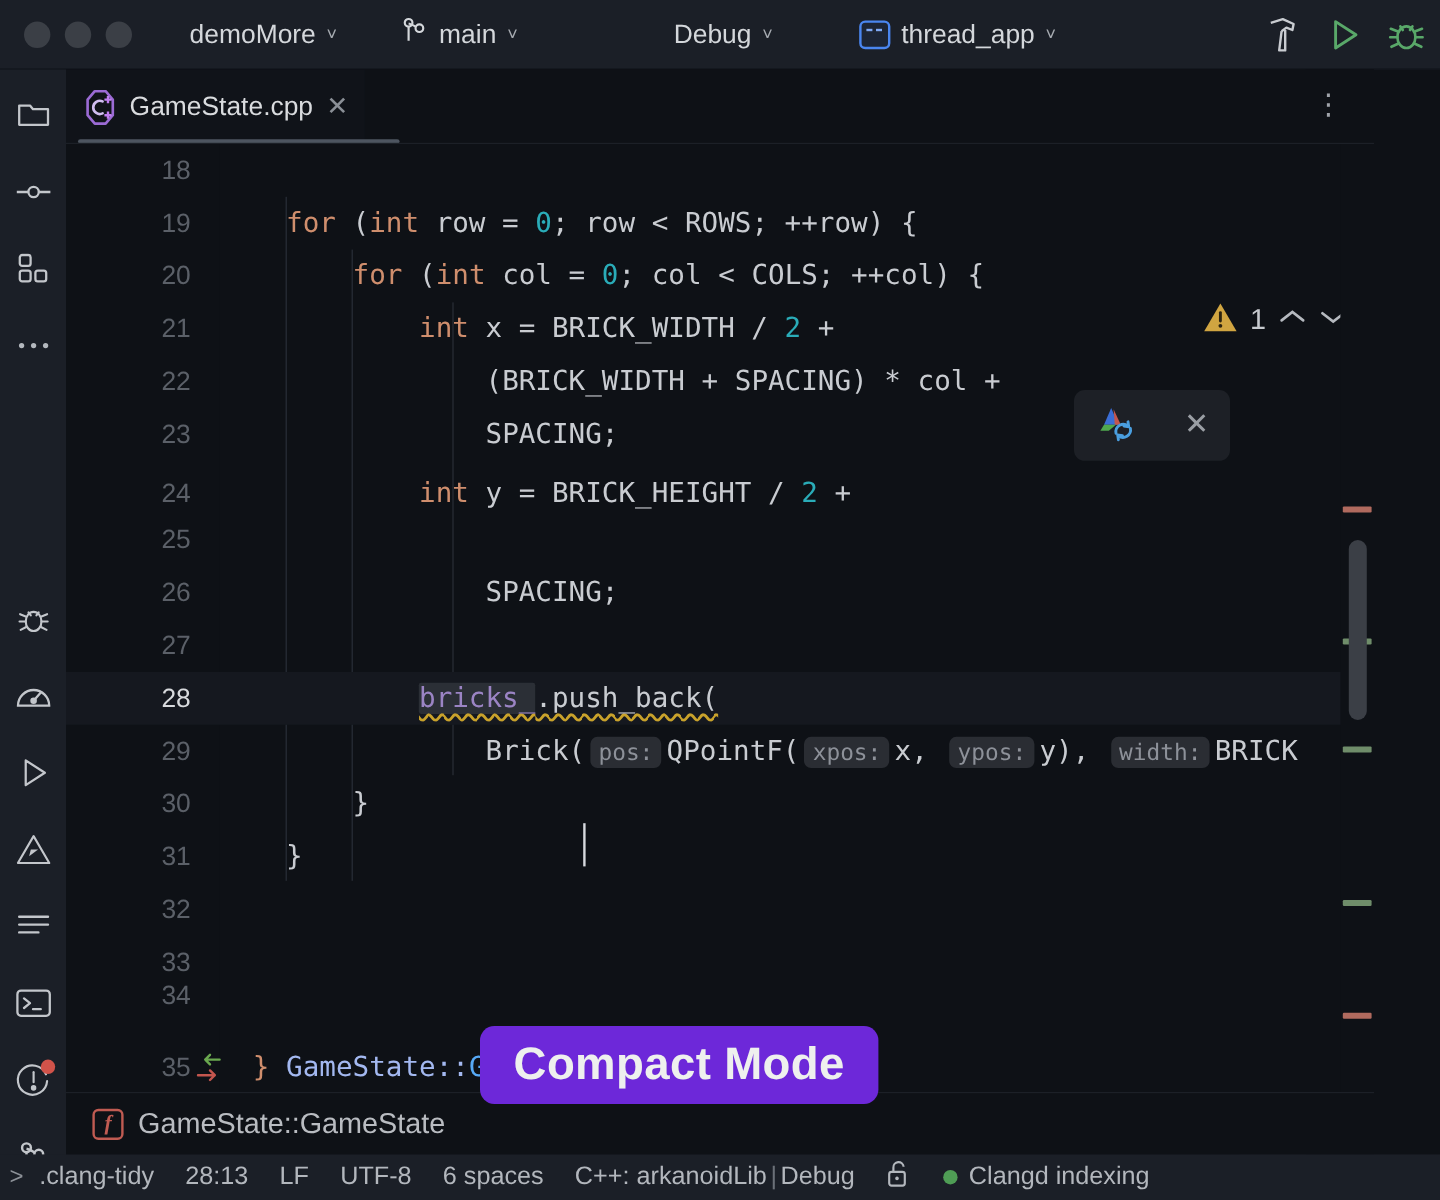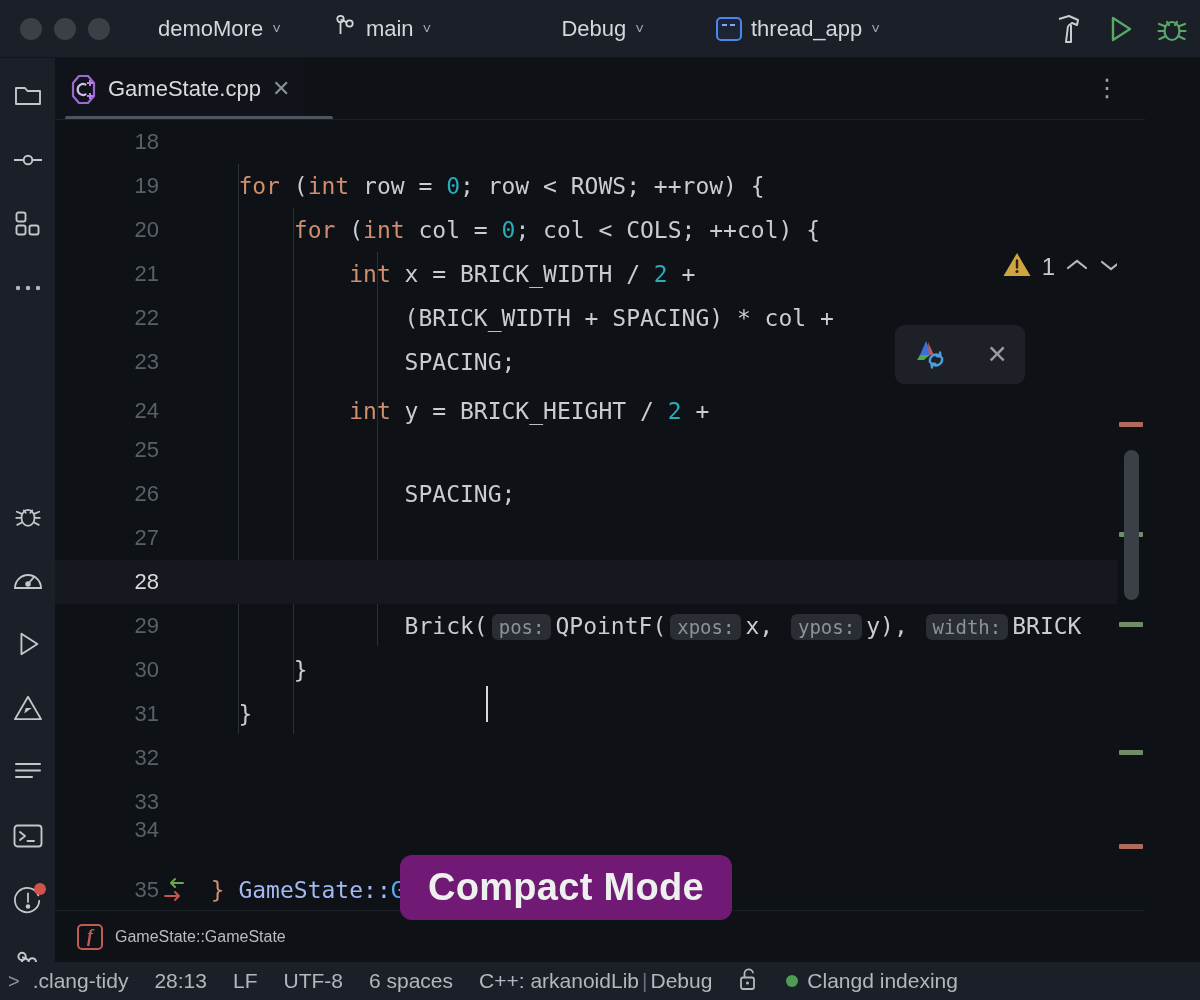--- a/index.html
+++ b/index.html
@@ -168,26 +168,26 @@
     position: absolute; bottom: 0; left: 0; width: 1090px; height: 52px;
     background: #0e1116; display: flex; align-items: center; gap: 12px;
     padding-left: 22px; border-top: 1px solid #1c2027;
   }
   .fico {
     width: 26px; height: 26px; border: 2px solid #c05b52; border-radius: 5px;
     color: #c05b52; font-size: 18px; font-weight: bold; font-style: italic;
     display: flex; align-items: center; justify-content: center;
     font-family: "Liberation Serif", serif;
   }
-  .crumb-txt { color: #b9bcc1; font-size: 16px; }
+  .crumb-txt { color: #b9bcc1; font-size: 24px; }
 
   
   .compact-badge {
     position: absolute; left: 400px; top: 855px;
-    background: #701a75; color: #eef0ee;
+    background: #6d28d9; color: #eef0ee;
     border-radius: 12px; padding: 11px 28px;
     font-size: 38px; font-weight: bold; letter-spacing: 0.3px;
     z-index: 40;
   }
 
   
   .status {
     position: absolute; bottom: 0; left: 0; width: 1200px; height: 38px;
     background: #1b1f27; display: flex; align-items: center;
     color: #b3b7bd; font-size: 21px; gap: 0;
@@ -426,20 +426,21 @@
             <div class="ln">26</div>
             <div class="ctext" style="left: 349.6px;"><span class="">SPACING;</span></div>
           </div>
           <div class="code-line" style="top: 396px;">
             <div class="ln">27</div>
             <div class="ctext" style="left: 128px;"></div>
           </div>
           <div class="caret-band" style="top: 440px;"></div>
           <div class="code-line" style="top: 440px;">
             <div class="ln cur">28</div>
+            <div class="ctext" style="left: 294.2px;"><span class="fld hl-bg squig">bricks_</span><span class=" squig">.push_back(</span></div>
           </div>
           <div class="code-line" style="top: 484px;">
             <div class="ln">29</div>
             <div class="ctext" style="left: 349.6px;"><span class="">Brick(</span><span class="inlay" style="margin: 0px 4px;">pos:</span><span class="">QPointF(</span><span class="inlay" style="margin: 0px 4px;">xpos:</span><span class="">x, </span><span class="inlay" style="margin: 0px 4px;">ypos:</span><span class="">y), </span><span class="inlay" style="margin: 0px 4px;">width:</span><span class="">BRICK</span></div>
           </div>
           <div class="code-line" style="top: 528px;">
             <div class="ln">30</div>
             <div class="ctext" style="left: 238.8px;"><span class="">}</span></div>
           </div>
           <div class="code-line" style="top: 572px;">

